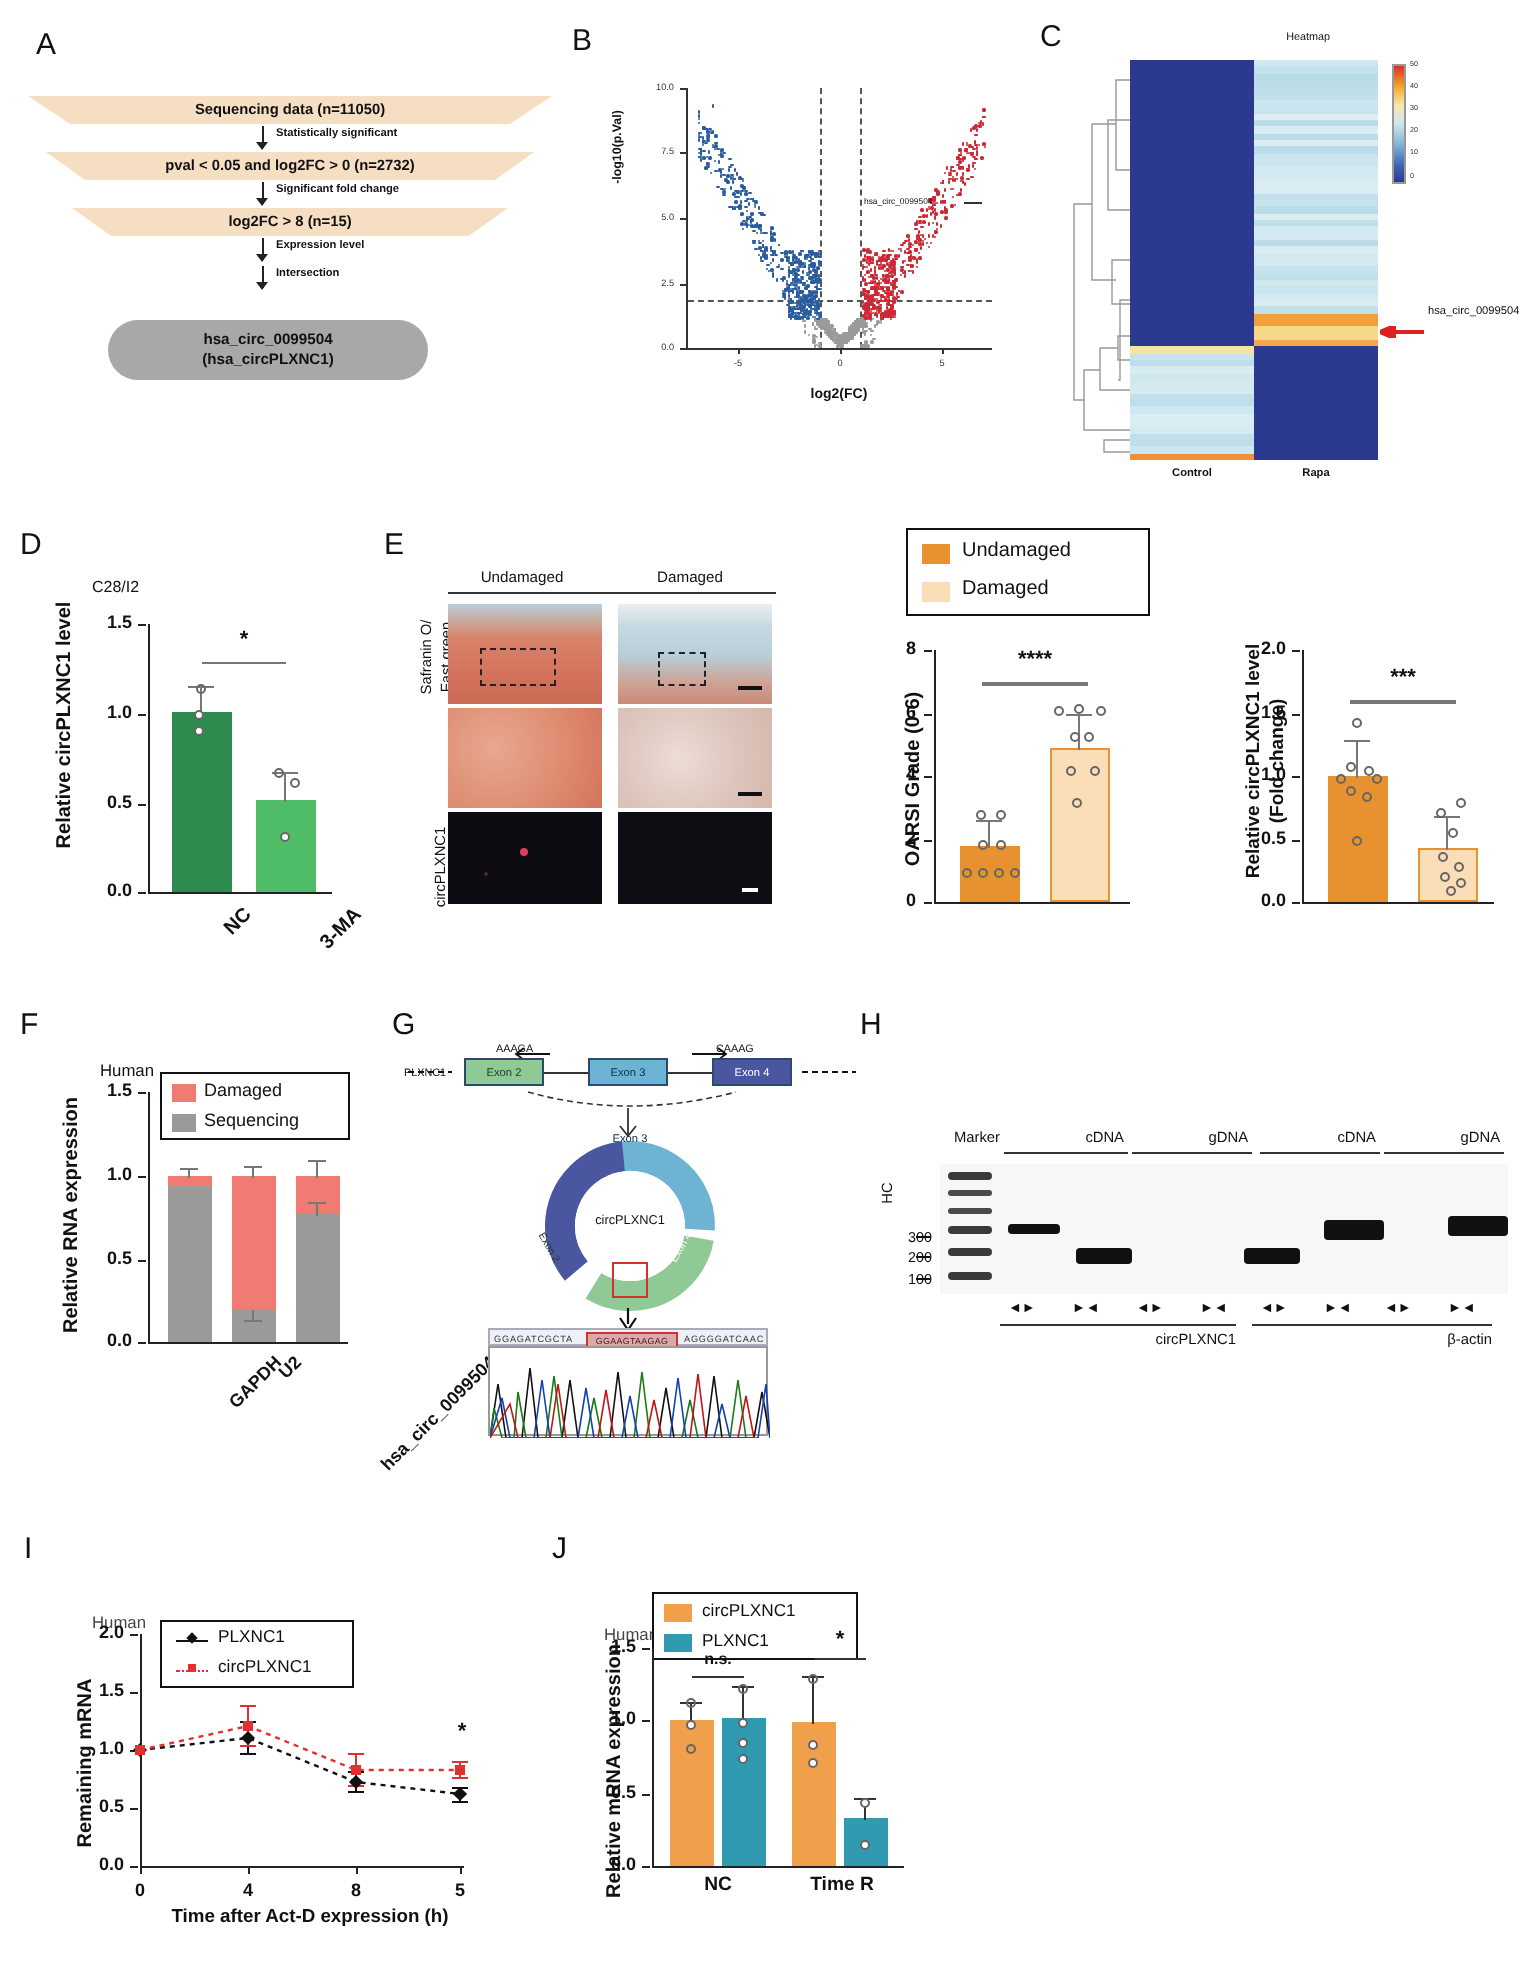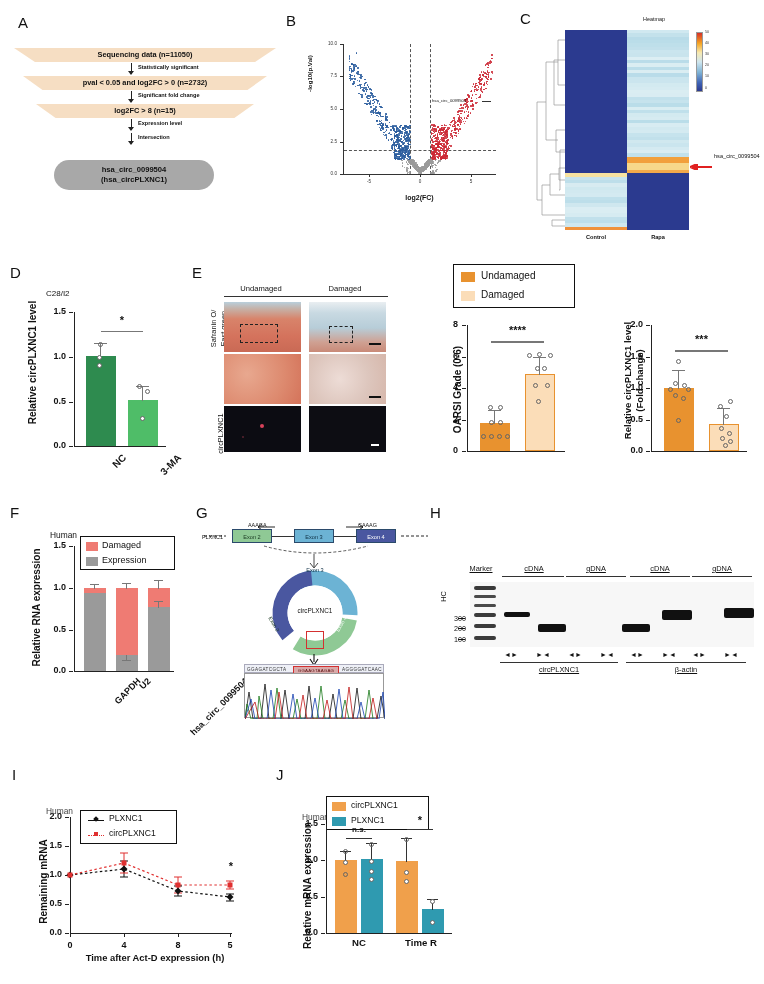--- a/index.html
+++ b/index.html
@@ -147,21 +147,21 @@
   #panelG { left: 196px; top: 502px; width: 236px; height: 180px; }
   .exonbox { position:absolute; border:1px solid #2b4a6b; font-size:5.6px; color:#fff; text-align:center; font-weight:normal;}
   .g-line { position:absolute; background:#333; height:1px; }
   .g-txt { position:absolute; font-size:5.4px; }
   .g-chrom { position:absolute; border:1px solid #999; background:#fff; }
 
   
   #panelH { left: 434px; top: 502px; width: 330px; height: 230px; }
   .gel { position:absolute; background:#f7f7f7; }
   .gelband { position:absolute; background:#111; border-radius:2px; }
-  .gel-hdr { position:absolute; font-size:7.4px; text-align:center;text-decoration:underline; }
+  .gel-hdr { position:absolute; font-size:7.4px; text-align:right; }
   .gel-hline { position:absolute; background:#333; height:1px; }
   .gel-size { position:absolute; font-size:7.2px; text-align:right; }
   .gel-tri { position:absolute; font-size:7px; }
 
   
   #panelI { left: 8px; top: 752px; width: 255px; height: 232px; }
 
   
   #panelJ { left: 268px; top: 752px; width: 260px; height: 232px; }
 </style>
@@ -2108,21 +2108,21 @@
 <div class="panel" id="panelF">
   <div class="plabel" style="left:2px;top:2px;">F</div>
   <div style="position:absolute;left:42px;top:28px;font-size:8.4px;">Human</div>
 
   <div class="f-ylab">Relative RNA expression</div>
 
   <div class="legbox" style="left:72px;top:34px;width:95px;height:34px;">
     <div class="legsw" style="left:5px;top:5px;width:12px;height:9px;background:#ef7b73;"></div>
     <div class="legtxt" style="left:21px;top:3px;font-size:9px;">Damaged</div>
     <div class="legsw" style="left:5px;top:20px;width:12px;height:9px;background:#9a9a9a;"></div>
-    <div class="legtxt" style="left:21px;top:18px;font-size:9px;">Expression</div>
+    <div class="legtxt" style="left:21px;top:18px;font-size:9px;">Sequencing</div>
   </div>
 
   <div class="axisv" style="left:66px;top:44px;height:126px;"></div>
   <div class="axish" style="left:66px;top:169px;width:100px;"></div>
 
   <div class="tickh" style="left:61px;top:44px;"></div>
   <div class="tickh" style="left:61px;top:86px;"></div>
   <div class="tickh" style="left:61px;top:128px;"></div>
   <div class="tickh" style="left:61px;top:169px;"></div>
   <div class="ticklab" style="left:25px;top:38px;width:33px;">1.5</div>

